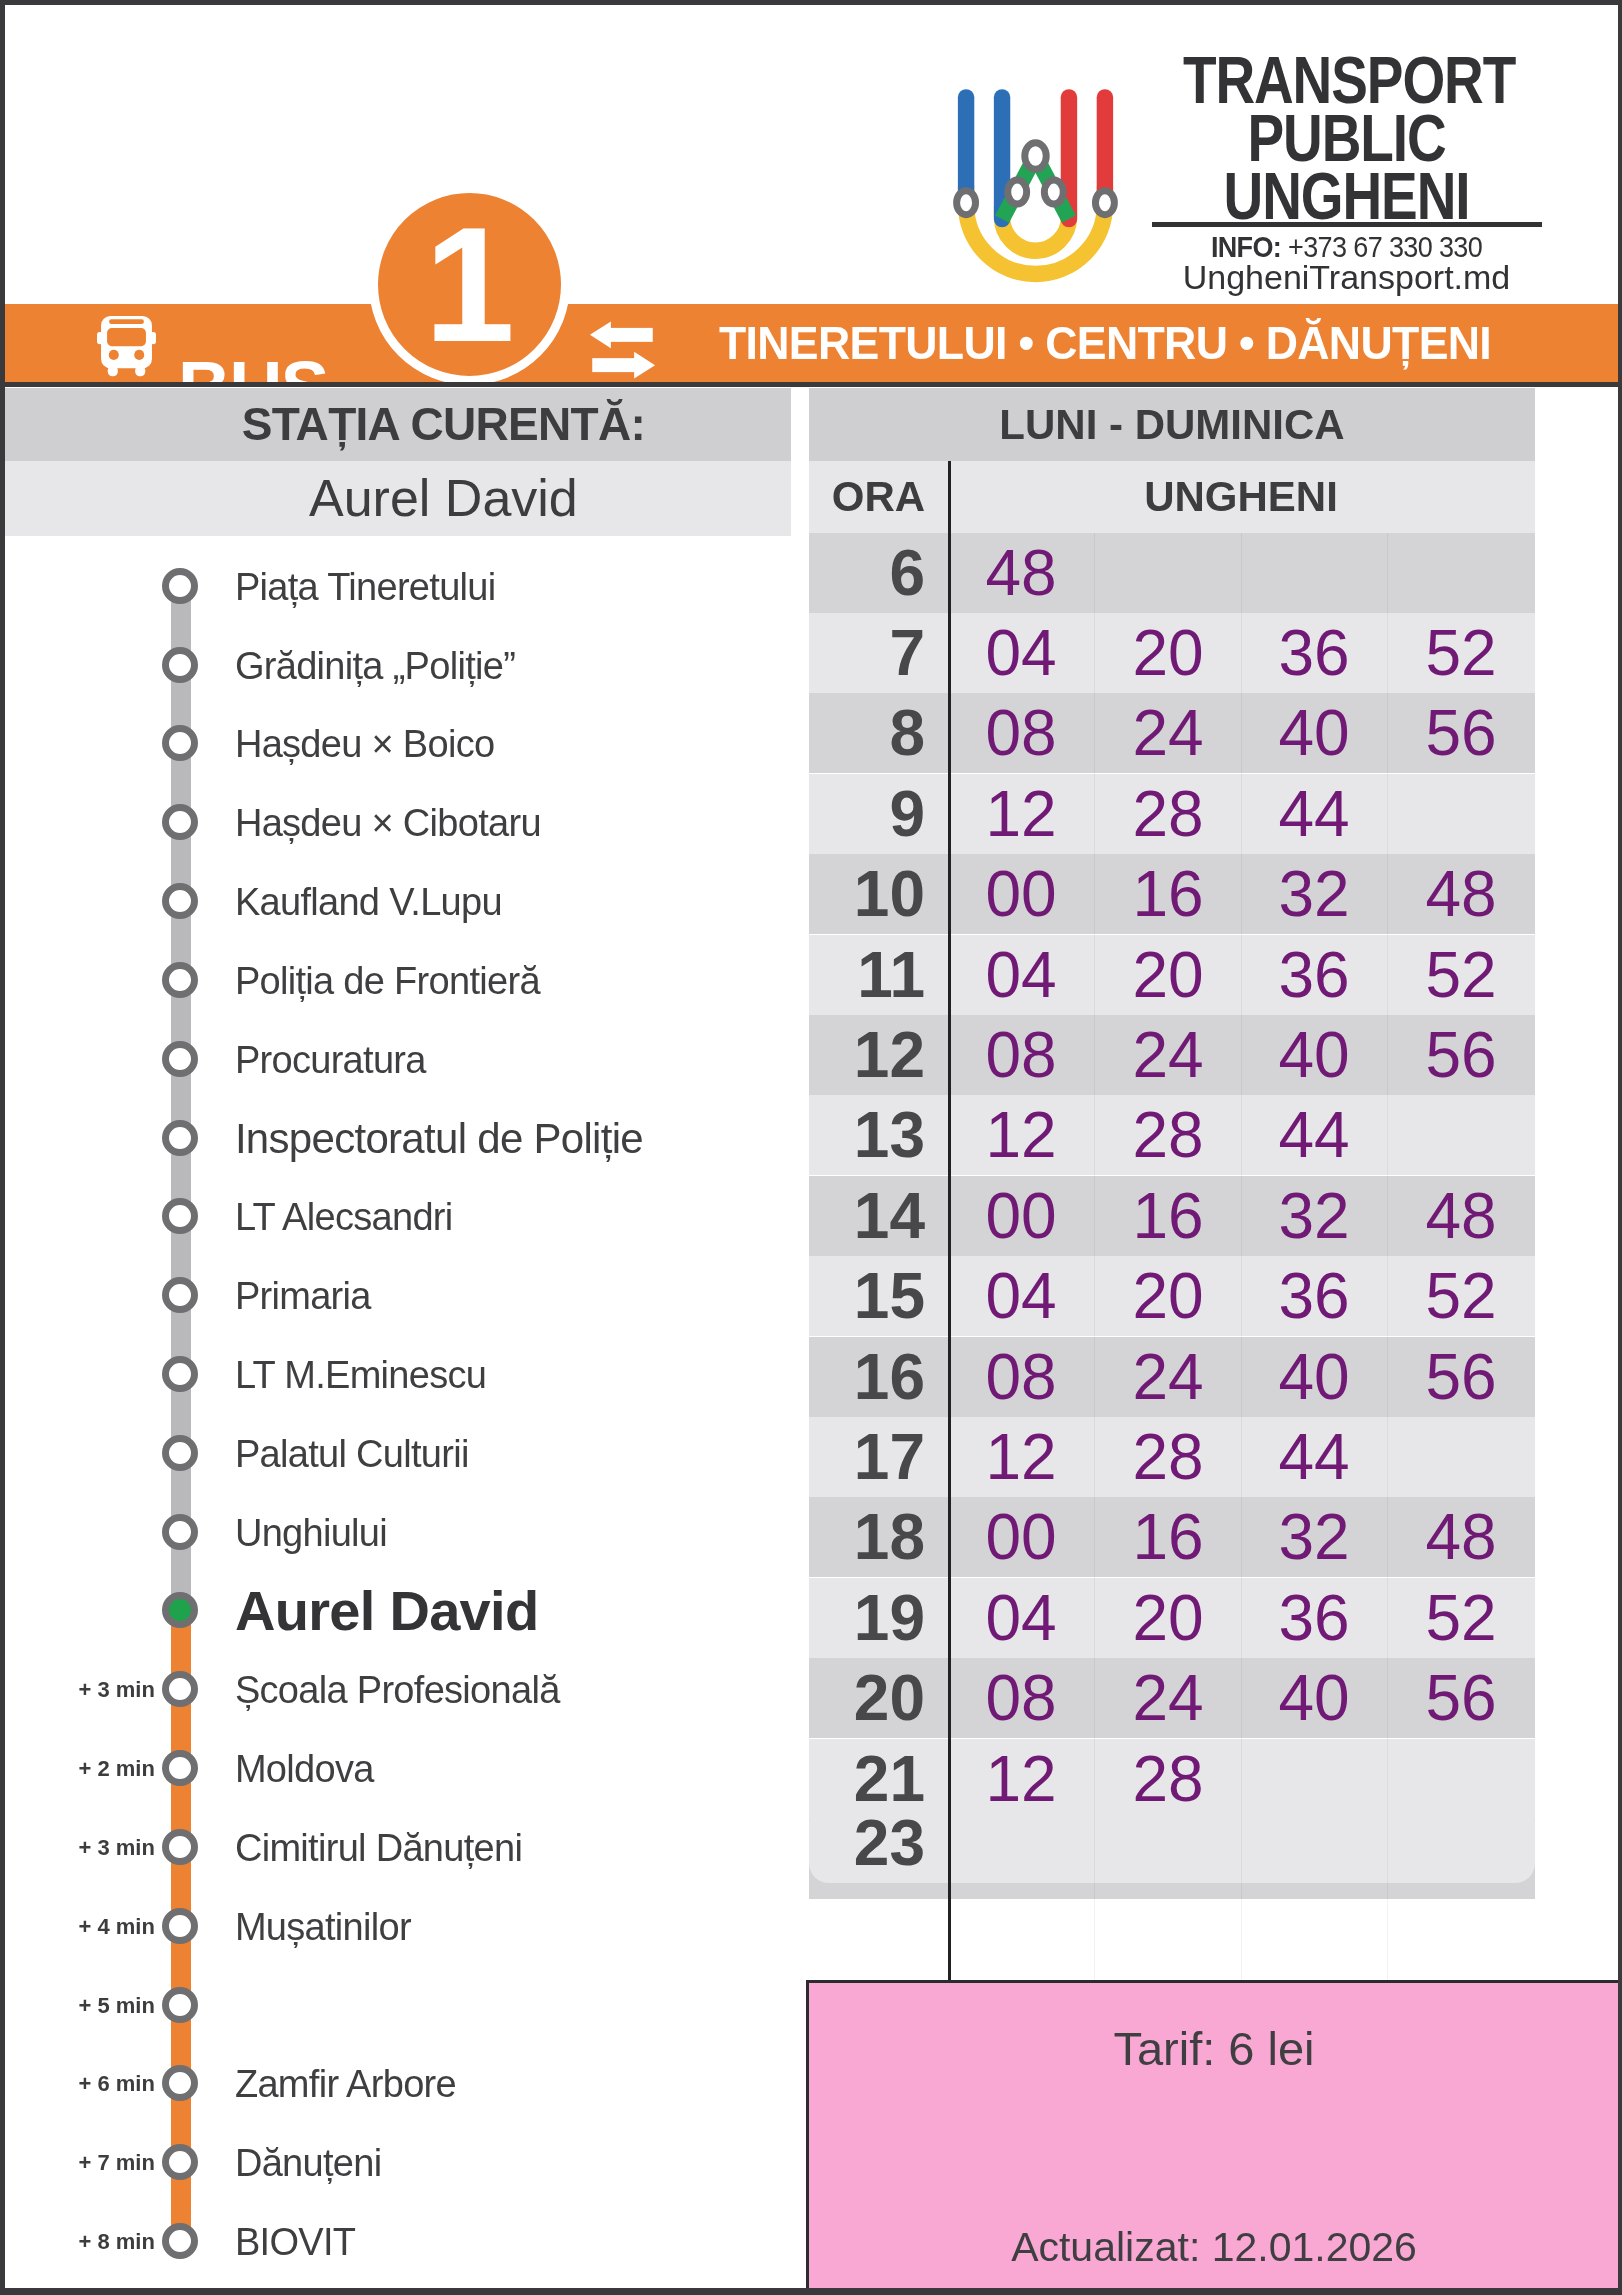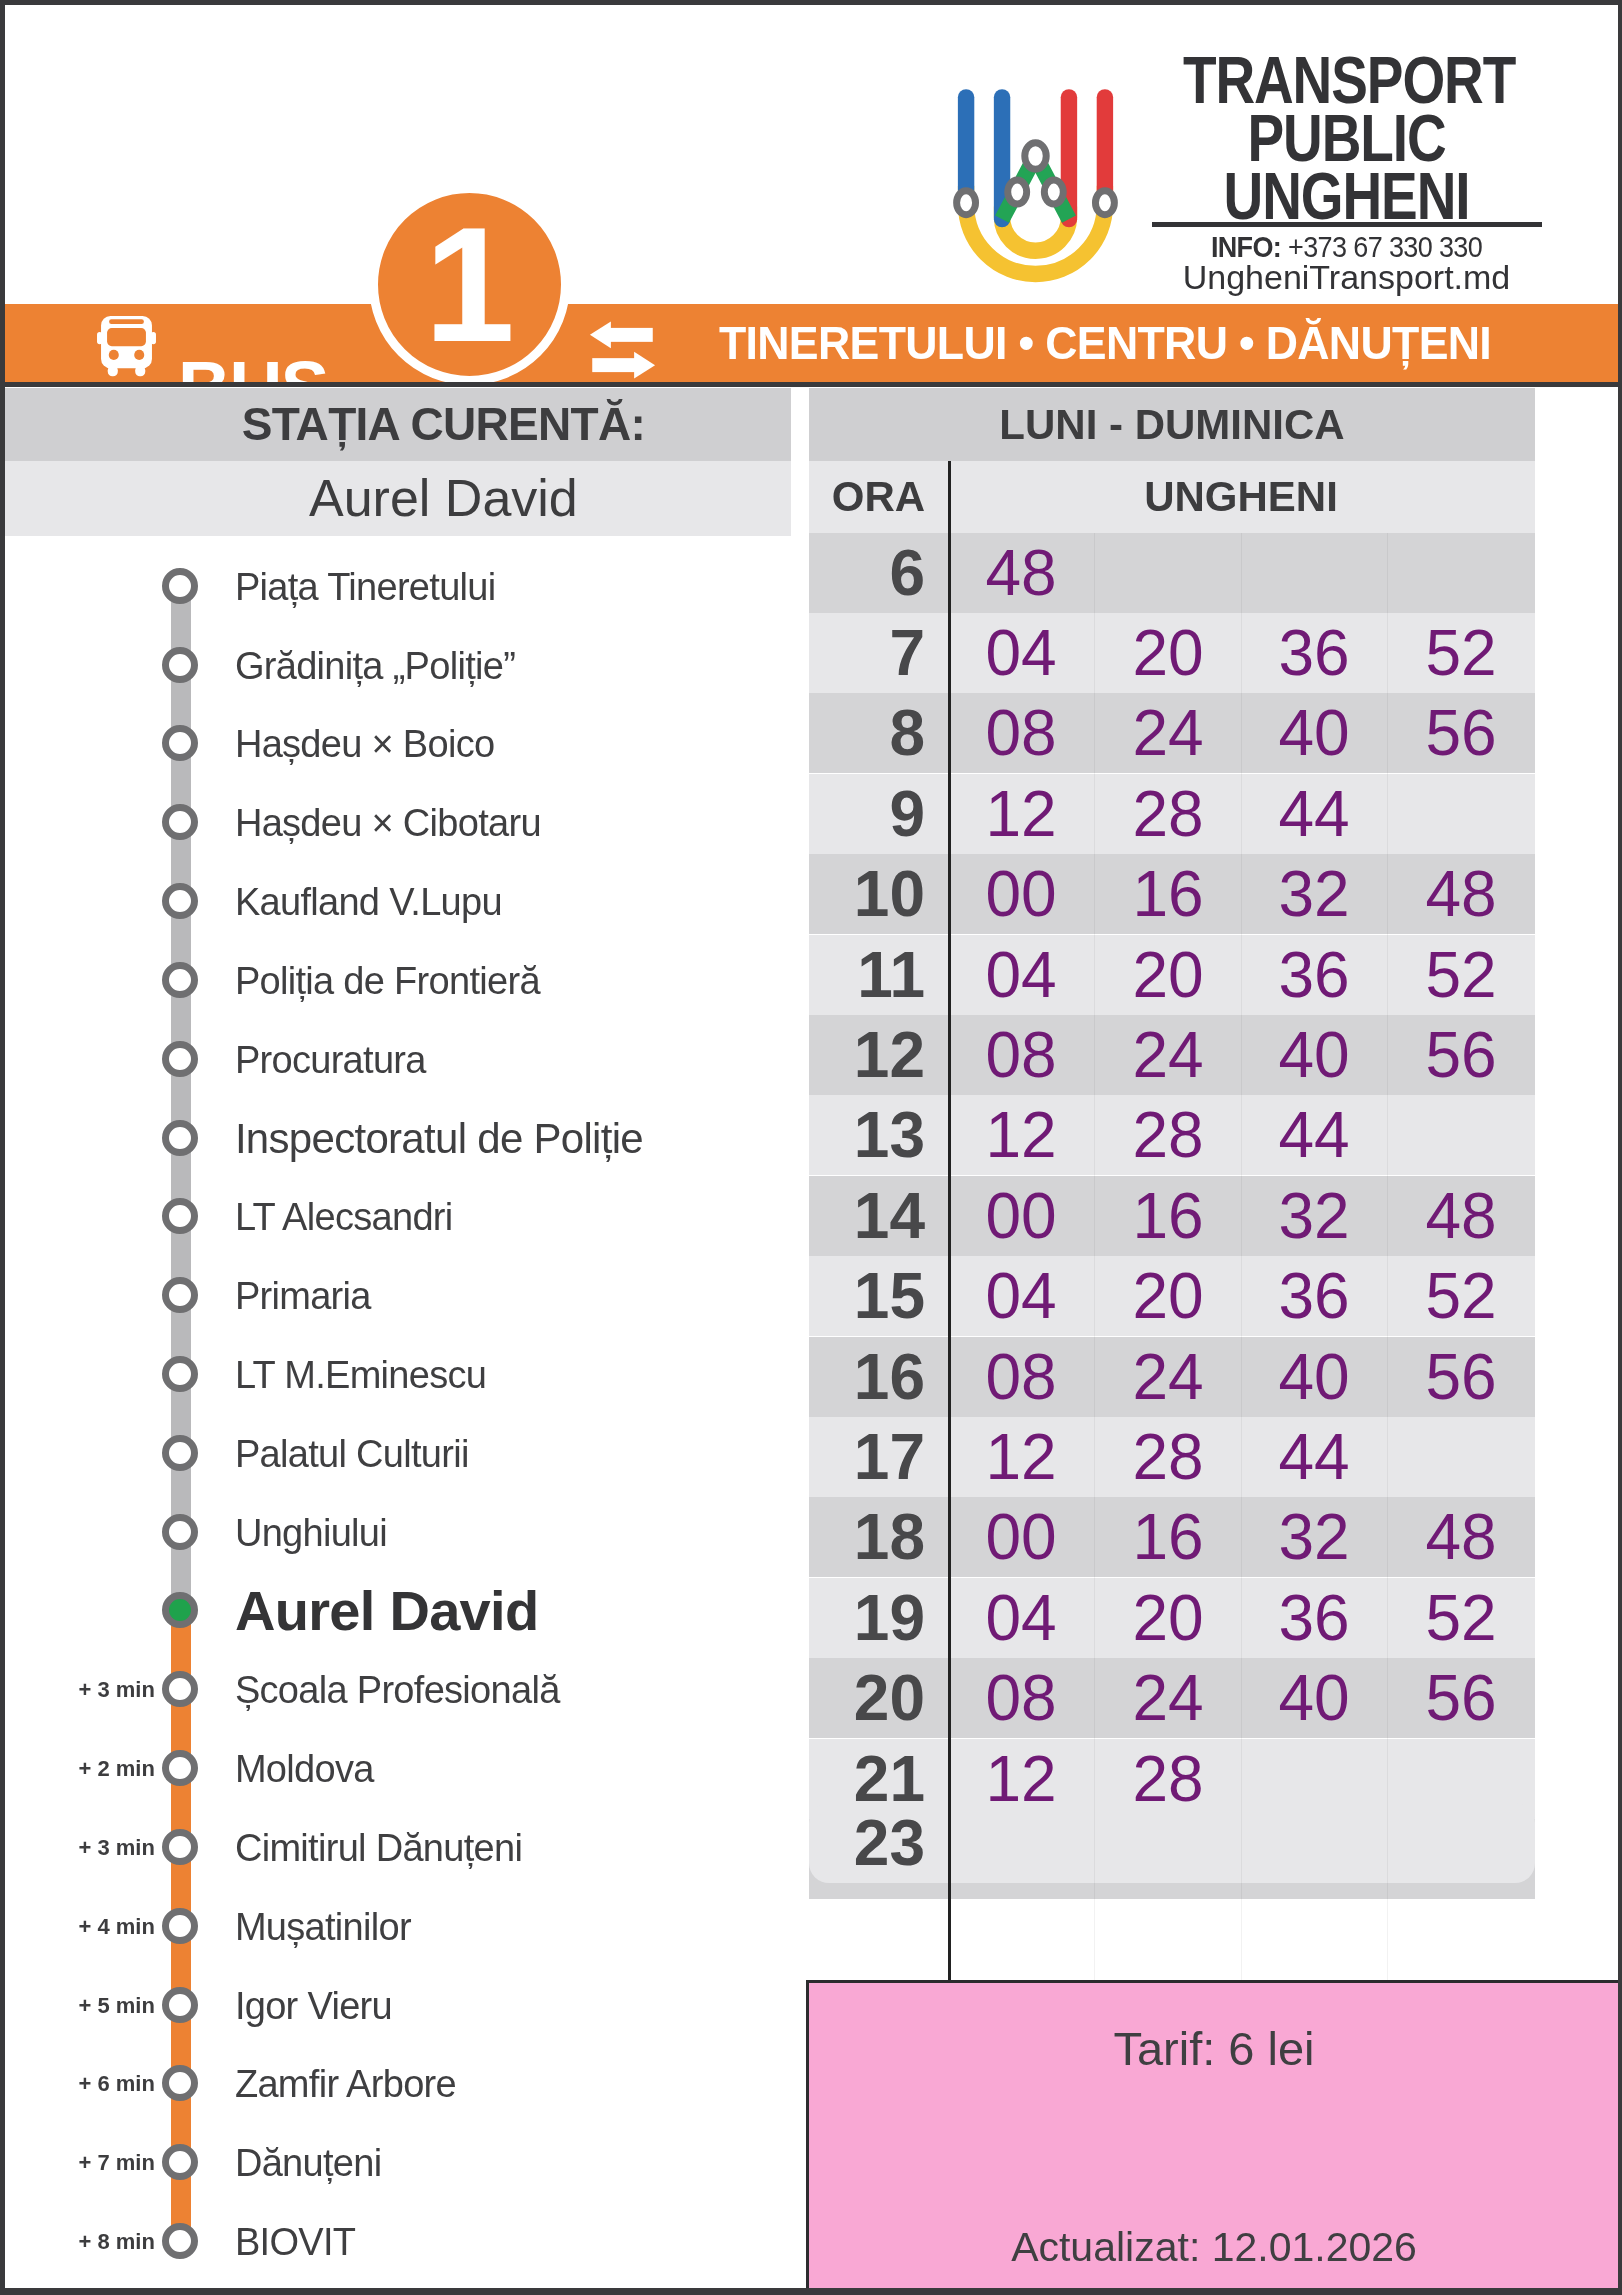--- a/index.html
+++ b/index.html
@@ -216,21 +216,20 @@
         <div class="station-name">Cimitirul Dănuțeni</div>
       </div>
       <div class="abs station-row" style="top: 1888px;">
         <div class="station-offset">+ 4 min</div>
         <div class="station-marker"></div>
         <div class="station-name">Mușatinilor</div>
       </div>
       <div class="abs station-row" style="top: 1967px;">
         <div class="station-offset">+ 5 min</div>
         <div class="station-marker"></div>
-        <div class="station-name">Igor Vieru</div>
       </div>
       <div class="abs station-row" style="top: 2045px;">
         <div class="station-offset">+ 6 min</div>
         <div class="station-marker"></div>
         <div class="station-name">Zamfir Arbore</div>
       </div>
       <div class="abs station-row" style="top: 2124px;">
         <div class="station-offset">+ 7 min</div>
         <div class="station-marker"></div>
         <div class="station-name">Dănuțeni</div>

